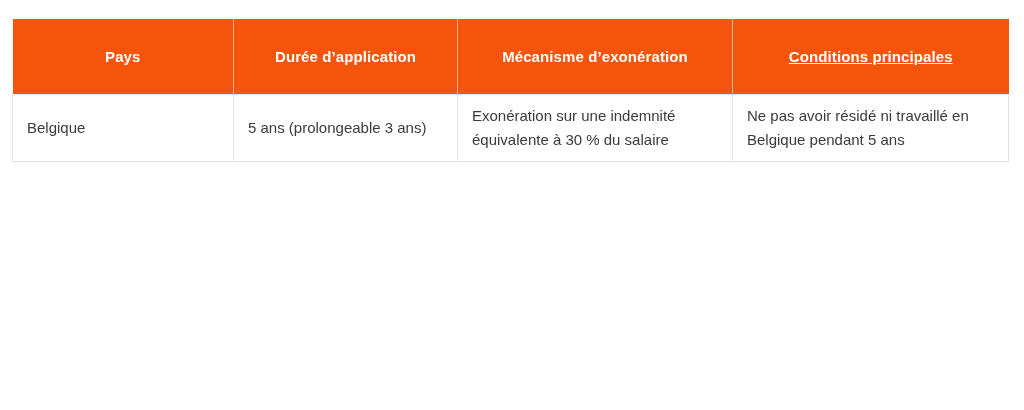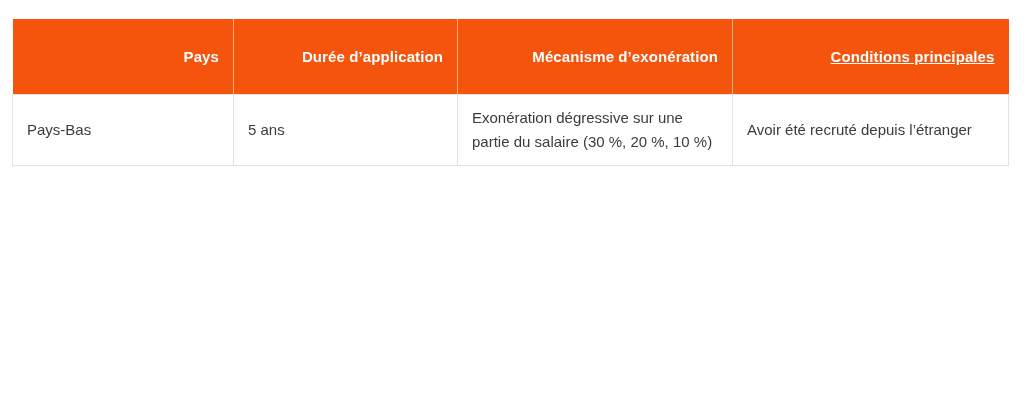--- a/index.html
+++ b/index.html
@@ -29,21 +29,21 @@
   col.c1 { width: 221px; }
   col.c2 { width: 224px; }
   col.c3 { width: 275px; }
   col.c4 { width: 276px; }
 
   thead th {
     background: #f4540c;
     color: #ffffff;
     font-weight: bold;
     font-size: 15px;
-    text-align: right;
+    text-align: center;
     height: 75px;
     padding: 0 14px 0 14px;
     vertical-align: middle;
     border-right: 1px solid rgba(255,255,255,0.55);
     letter-spacing: 0.1px;
     margin-top: 20px;
   }
   thead th:last-child { border-right: none; text-decoration: underline; }
 
   tbody td {
@@ -73,21 +73,21 @@
     </colgroup>
     <thead>
       <tr>
         <th>Pays</th>
         <th>Durée d’application</th>
         <th>Mécanisme d’exonération</th>
         <th>Conditions principales</th>
       </tr>
     </thead>
     <tbody>
-      <tr class="row-2">
-        <td>Pays-Bas</td>
-        <td>5 ans</td>
-        <td>Exonération dégressive sur une partie du salaire (30 %, 20 %, 10 %)</td>
-        <td>Avoir été recruté depuis l’étranger</td>
+      <tr class="row-1">
+        <td>Belgique</td>
+        <td>5 ans (prolongeable 3 ans)</td>
+        <td>Exonération sur une indemnité équivalente à 30 % du salaire</td>
+        <td>Ne pas avoir résidé ni travaillé en Belgique pendant 5 ans</td>
       </tr>
     </tbody>
   </table>
 </div>
 
 </body></html>

